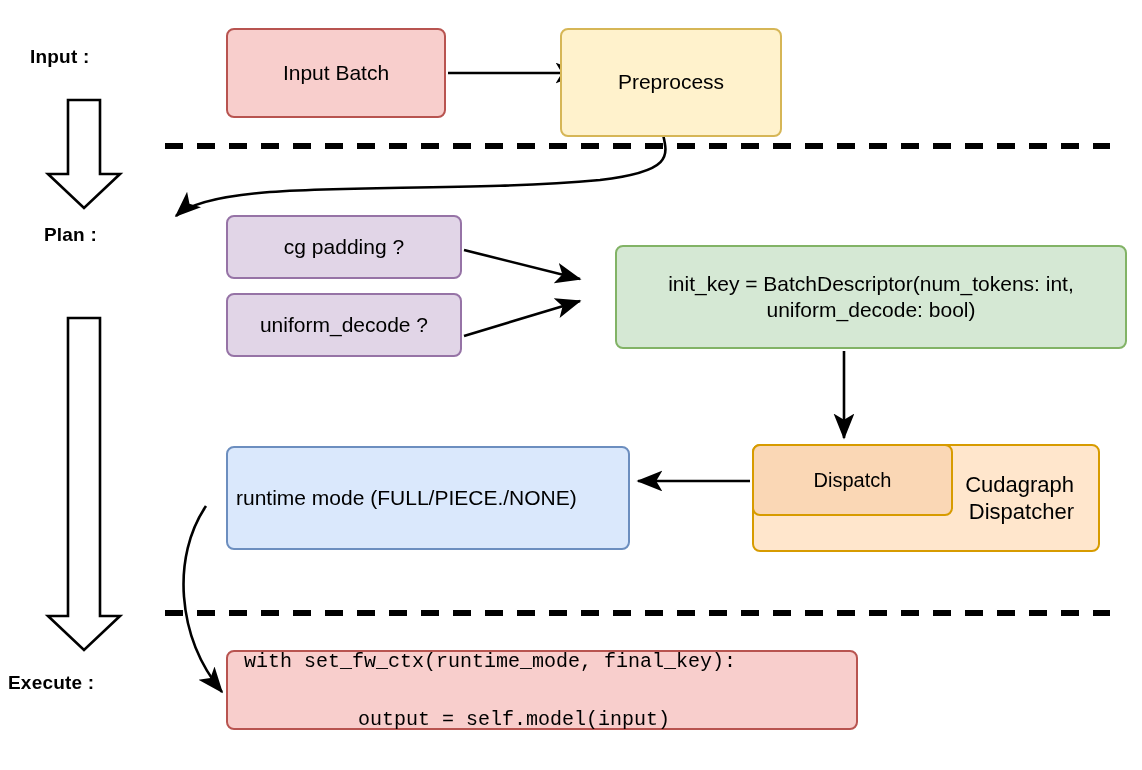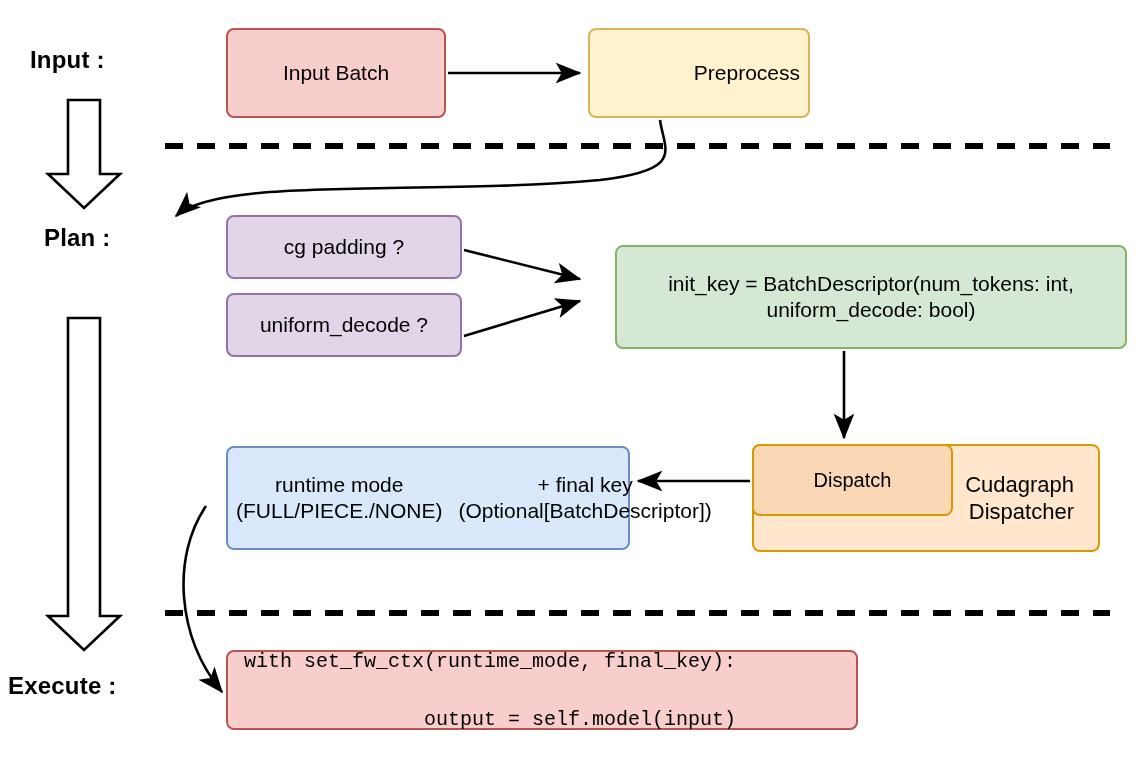--- a/index.html
+++ b/index.html
@@ -1,21 +1,21 @@
 <!DOCTYPE html>
 <html><head>
 <meta charset="utf-8">
 <style>
   html,body{margin:0;padding:0;background:#ffffff;}
   body{width:1142px;height:770px;overflow:hidden;
        font-family:"Liberation Sans",sans-serif;color:#000;}
   #stage{position:relative;width:1142px;height:770px;}
   svg.layer{position:absolute;left:0;top:0;width:1142px;height:770px;pointer-events:none;}
 
-  .stage-label{position:absolute;font-weight:bold;font-size:24px;color:#000;
+  .stage-label{position:absolute;font-weight:bold;font-size:19px;color:#000;
                white-space:nowrap;letter-spacing:.2px;}
 
   .node{position:absolute;box-sizing:border-box;display:flex;align-items:center;
         justify-content:center;text-align:center;border-radius:8px;border-width:2px;
         border-style:solid;font-size:21px;line-height:1.25;}
   .node span{display:block;padding:0 8px;}
 
   .n-input  {background:#f8cecc;border-color:#b85450;}
   .n-pre    {background:#fff2cc;border-color:#d6b656;}
   .n-purple {background:#e1d5e7;border-color:#9673a6;}
@@ -66,50 +66,49 @@
 
     <line x1="750" y1="481" x2="638" y2="481" stroke="#000" stroke-width="2.6" marker-end="url(#ah)"></line>
 
     <path d="M206,506 C172,556 176,636 222,692" fill="none" stroke="#000" stroke-width="2.6" marker-end="url(#ah)"></path>
   </svg>
 
   <div class="node n-input" style="left:226px;top:28px;width:220px;height:90px;">
     <span>Input Batch</span>
   </div>
 
-  <div class="node n-pre" style="left:588px;top:28px;width:222px;height:90px;justify-content:flex-end;">
+  <div class="node n-pre" style="left:560px;top:28px;width:222px;height:109px;">
     <span>Preprocess</span>
   </div>
 
   <div class="node n-purple" style="left:226px;top:215px;width:236px;height:64px;">
     <span>cg padding ?</span>
   </div>
 
   <div class="node n-purple" style="left:226px;top:293px;width:236px;height:64px;">
     <span>uniform_decode ?</span>
   </div>
 
   <div class="node n-green" style="left:588px;top:245px;width:512px;height:104px;flex-direction:column;justify-content:center;margin-left:27px;">
     <span>init_key = BatchDescriptor(num_tokens: int,</span>
     <span>uniform_decode: bool)</span>
   </div>
 
   <div class="node n-blue" style="left:226px;top:446px;width:404px;height:104px;flex-direction:row;justify-content:flex-start;">
     <span>runtime mode (FULL/PIECE./NONE)</span>
-    <span>+ final key (Optional[BatchDescriptor])</span>
   </div>
 
   <div class="node n-orange-outer" style="left:752px;top:444px;width:348px;height:108px;
               flex-direction:column;justify-content:center;align-items:flex-end;padding-right:16px;font-size:22px;padding-left:27px;">
     <span>Cudagraph</span>
     <span>Dispatcher</span>
   </div>
 
   <div class="node n-orange-inner" style="left:752px;top:444px;width:201px;height:72px;font-size:20px;">
     <span>Dispatch</span>
   </div>
 
-  <div class="node n-code" style="left:226px;top:650px;width:632px;height:80px;text-align:right;">
+  <div class="node n-code" style="left:226px;top:650px;width:632px;height:80px;">
     <pre><span>with set_fw_ctx(runtime_mode, final_key):</span>
 <span>    output = self.model(input)</span></pre>
   </div>
 
 </div>
 
 </body></html>

